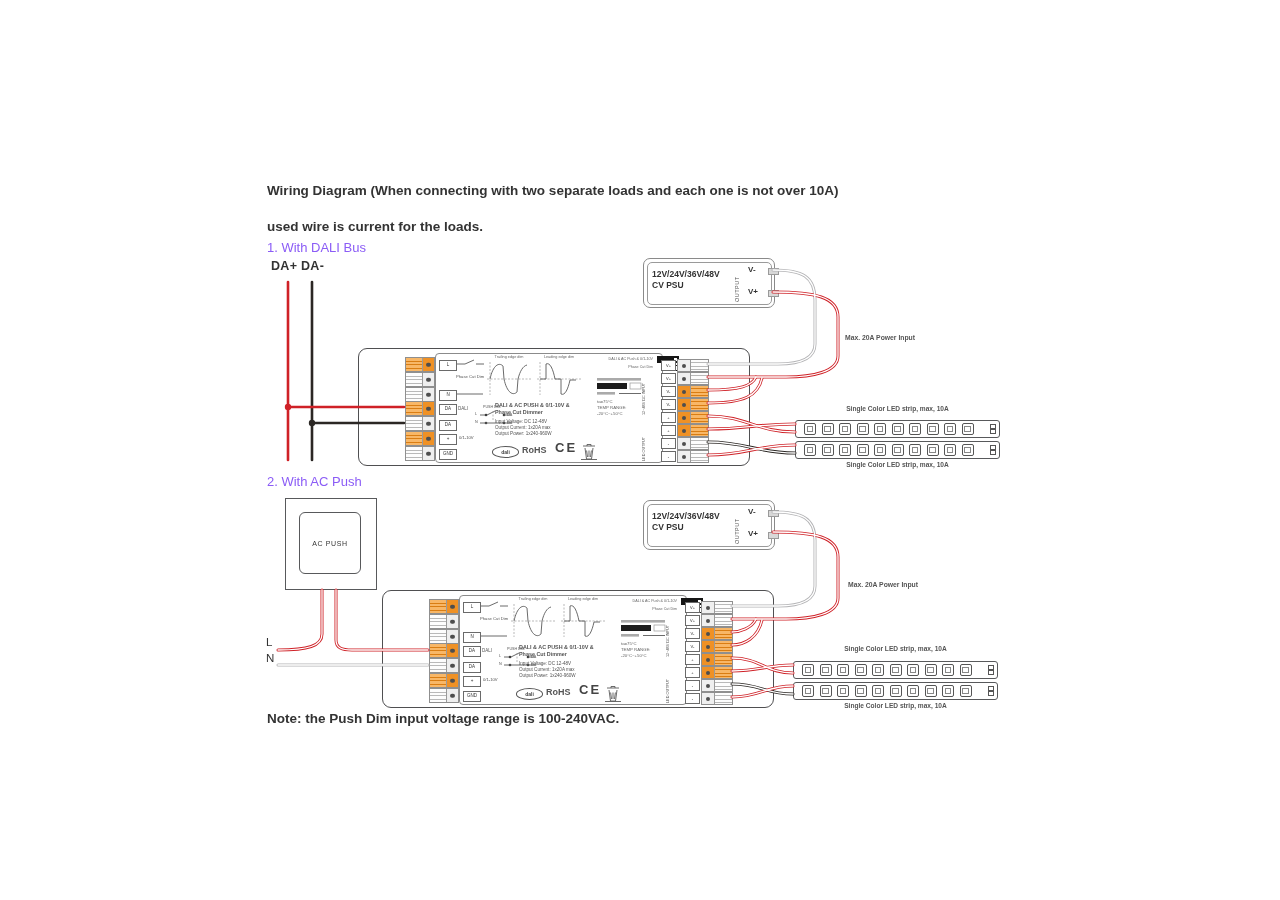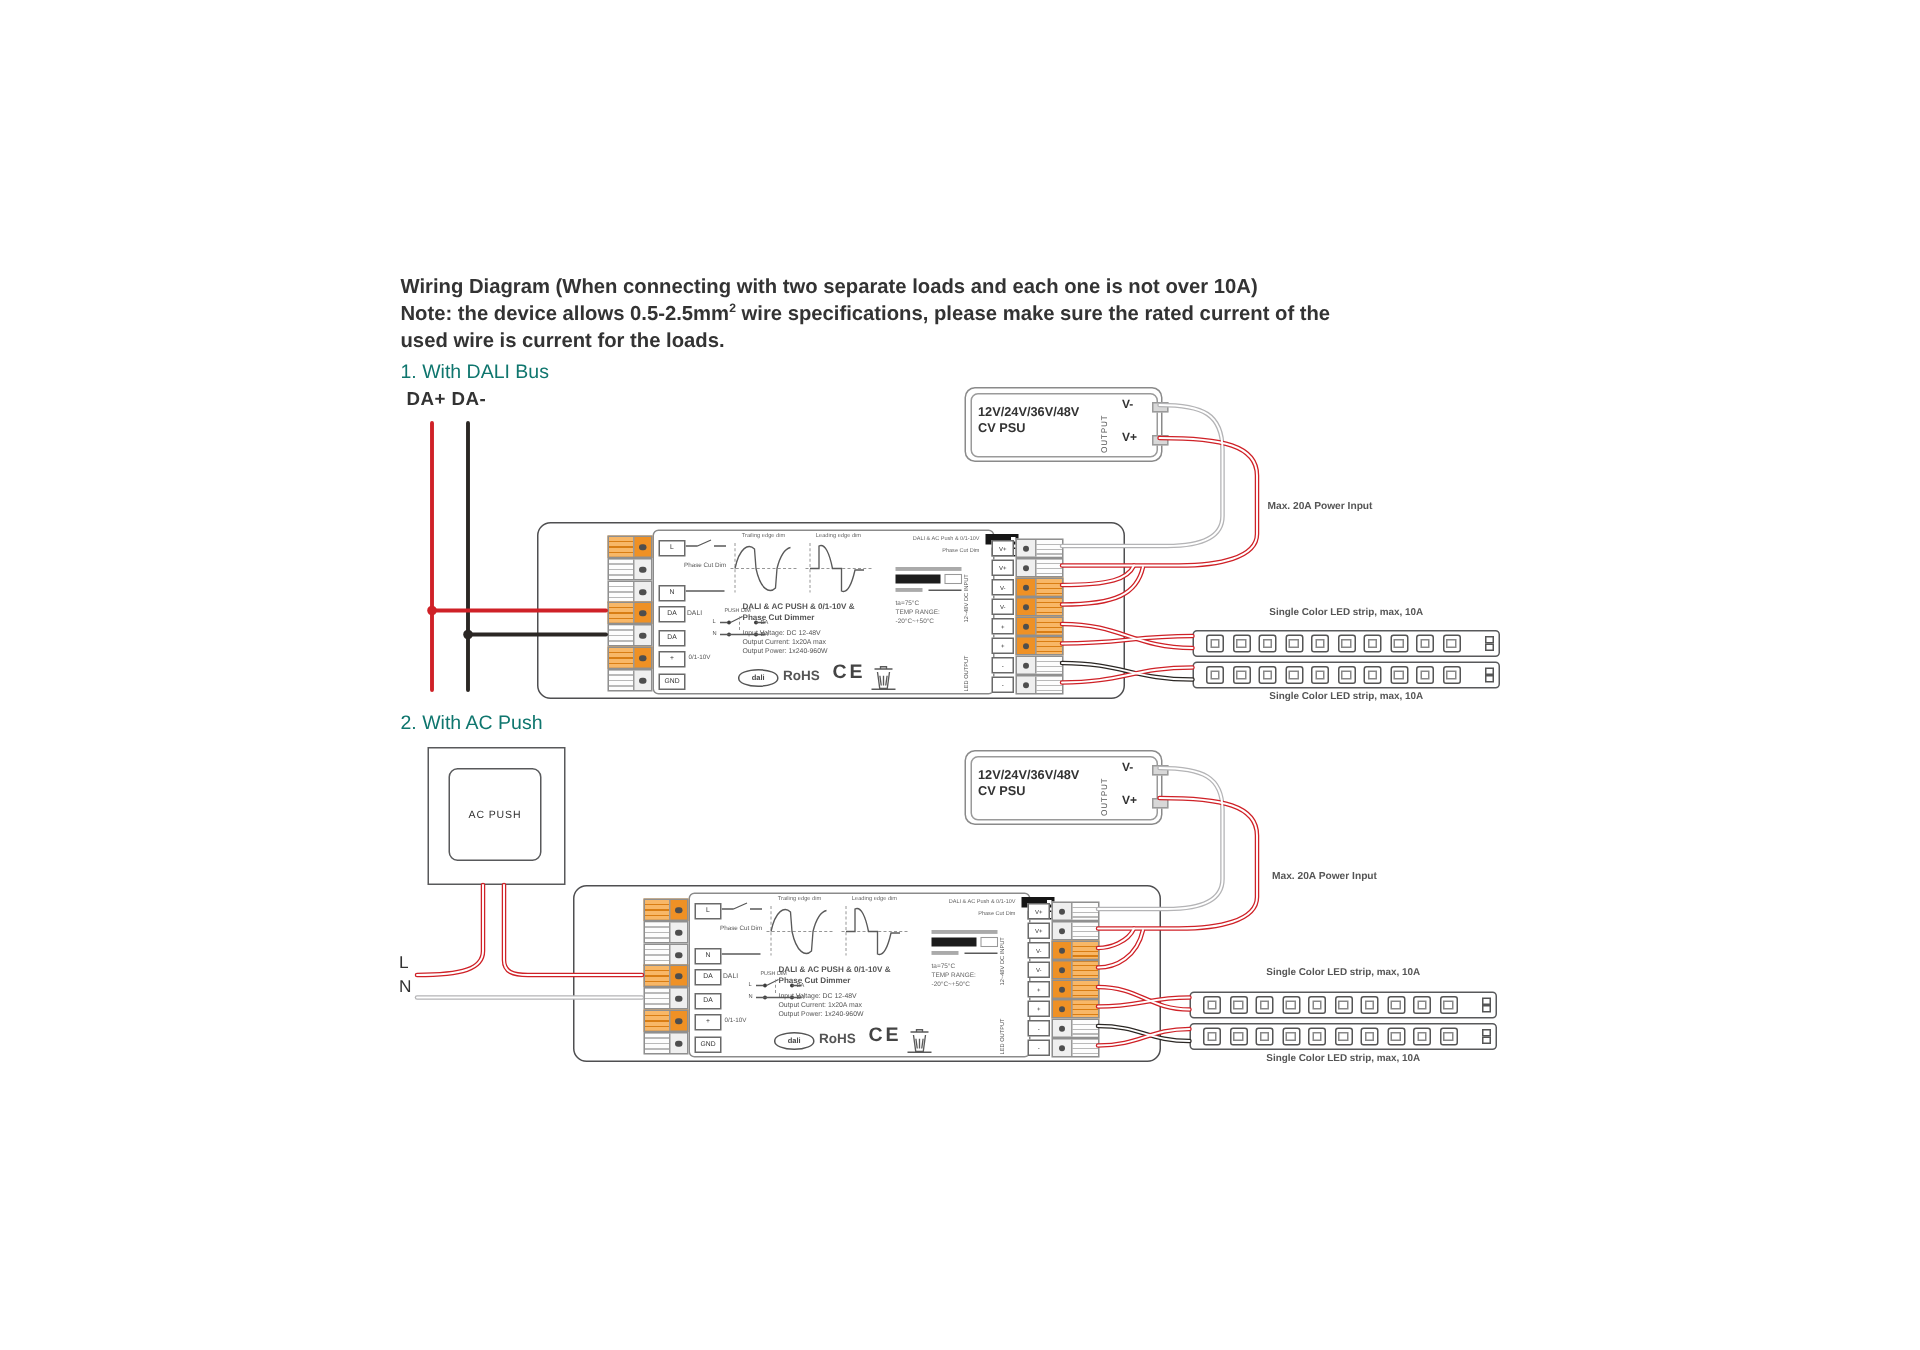--- a/index.html
+++ b/index.html
@@ -1,20 +1,20 @@
 <!DOCTYPE html>
 <html style="--wire-red: #cf2127; --wire-gray: #b4b4b6; --wire-black: #2b2724; --terminal-orange: #ef9125; --device-border: #58595b; --text: #3a3a3c;"><head>
 <meta charset="utf-8">
 <style>
   html,body{margin:0;padding:0;background:#fff;}
   #canvas{position:relative;width:1280px;height:900px;background:#fff;overflow:hidden;
     font-family:"Liberation Sans",sans-serif;color:#3a3a3c;}
   
   .hline{position:absolute;left:267px;font-size:13.5px;font-weight:700;color:#333;white-space:nowrap;}
-  .sectitle{position:absolute;left:267px;font-size:13px;color:#0f766e;white-space:nowrap;}
+  .sectitle{position:absolute;left:267px;font-size:13px;color:#8b5cf6;white-space:nowrap;}
   .buslbl{position:absolute;left:271px;font-size:12.5px;font-weight:700;color:#333;letter-spacing:.3px;}
   .lnlbl{position:absolute;left:266px;font-size:11.5px;color:#333;}
   
   .psu{position:absolute;width:130px;height:48px;border:1.8px solid #8a8a8a;border-radius:7px;background:#fff;}
   .psu-inner{position:absolute;inset:2.5px;border:1px solid #9a9a9a;border-radius:5px;}
   .psu-text{position:absolute;left:8px;top:10px;width:86px;font-size:8.5px;font-weight:700;line-height:11px;color:#333;}
   .vtext{position:absolute;writing-mode:vertical-rl;transform:rotate(180deg);color:#555;}
   .psu-out{left:90px;top:7px;height:36px;font-size:5.5px;letter-spacing:.5px;}
   .vm,.vp{position:absolute;left:104px;font-size:8px;font-weight:600;color:#333;}
   .stub{position:absolute;left:124px;width:9px;height:5px;background:#d8d8d8;border:1px solid #9a9a9a;}
@@ -81,21 +81,20 @@
   .jr{fill:var(--wire-red);} .jb{fill:var(--wire-black);}
   .footer{position:absolute;left:267px;top:711px;font-size:13.5px;font-weight:700;color:#333;white-space:nowrap;}
   sup{font-size:60%;}
 </style>
 </head>
 <body>
 
 <div id="canvas">
 
   <div class="hline" style="top:183px">Wiring Diagram (When connecting with two separate loads and each one is not over 10A)</div>
-  <div class="hline" style="top:201px"><span>Note: the device allows 0.5-2.5mm</span><sup>2</sup><span> wire specifications, please make sure the rated current of the</span></div>
   <div class="hline" style="top:219px">used wire is current for the loads.</div>
 
   <div class="sectitle" style="top:240px">1. With DALI Bus</div>
   <div class="buslbl" style="top:259px">DA+ DA-</div>
 
   <div class="psu" style="left:643px;top:258px">
   <div class="psu-inner"></div>
   <div class="psu-text">
     <div>12V/24V/36V/48V</div>
     <div>CV PSU</div>
@@ -374,20 +373,21 @@
         <div class="chip"></div>
         <div class="chip"></div>
         <div class="chip"></div>
         <div class="chip"></div>
         <div class="chip"></div>
       </div>
   <div class="pads"></div>
 </div>
   <div class="striplbl" style="left:793px;top:702px">Single Color LED strip, max, 10A</div>
 
+  <div class="footer">Note: the Push Dim input voltage range is 100-240VAC.</div>
 
   <svg id="wires" viewBox="0 0 1280 900">
 
     <path class="w-red solid" d="M288,282 L288,460"></path>
     <path class="w-black solid" d="M312,282 L312,460"></path>
     <path class="w-red solid" d="M288,407 L404,407"></path>
     <path class="w-black solid" d="M312,423 L404,423"></path>
     <circle class="jr" cx="288" cy="407" r="3.2"></circle>
     <circle class="jb" cx="312" cy="423" r="3.2"></circle>
 

